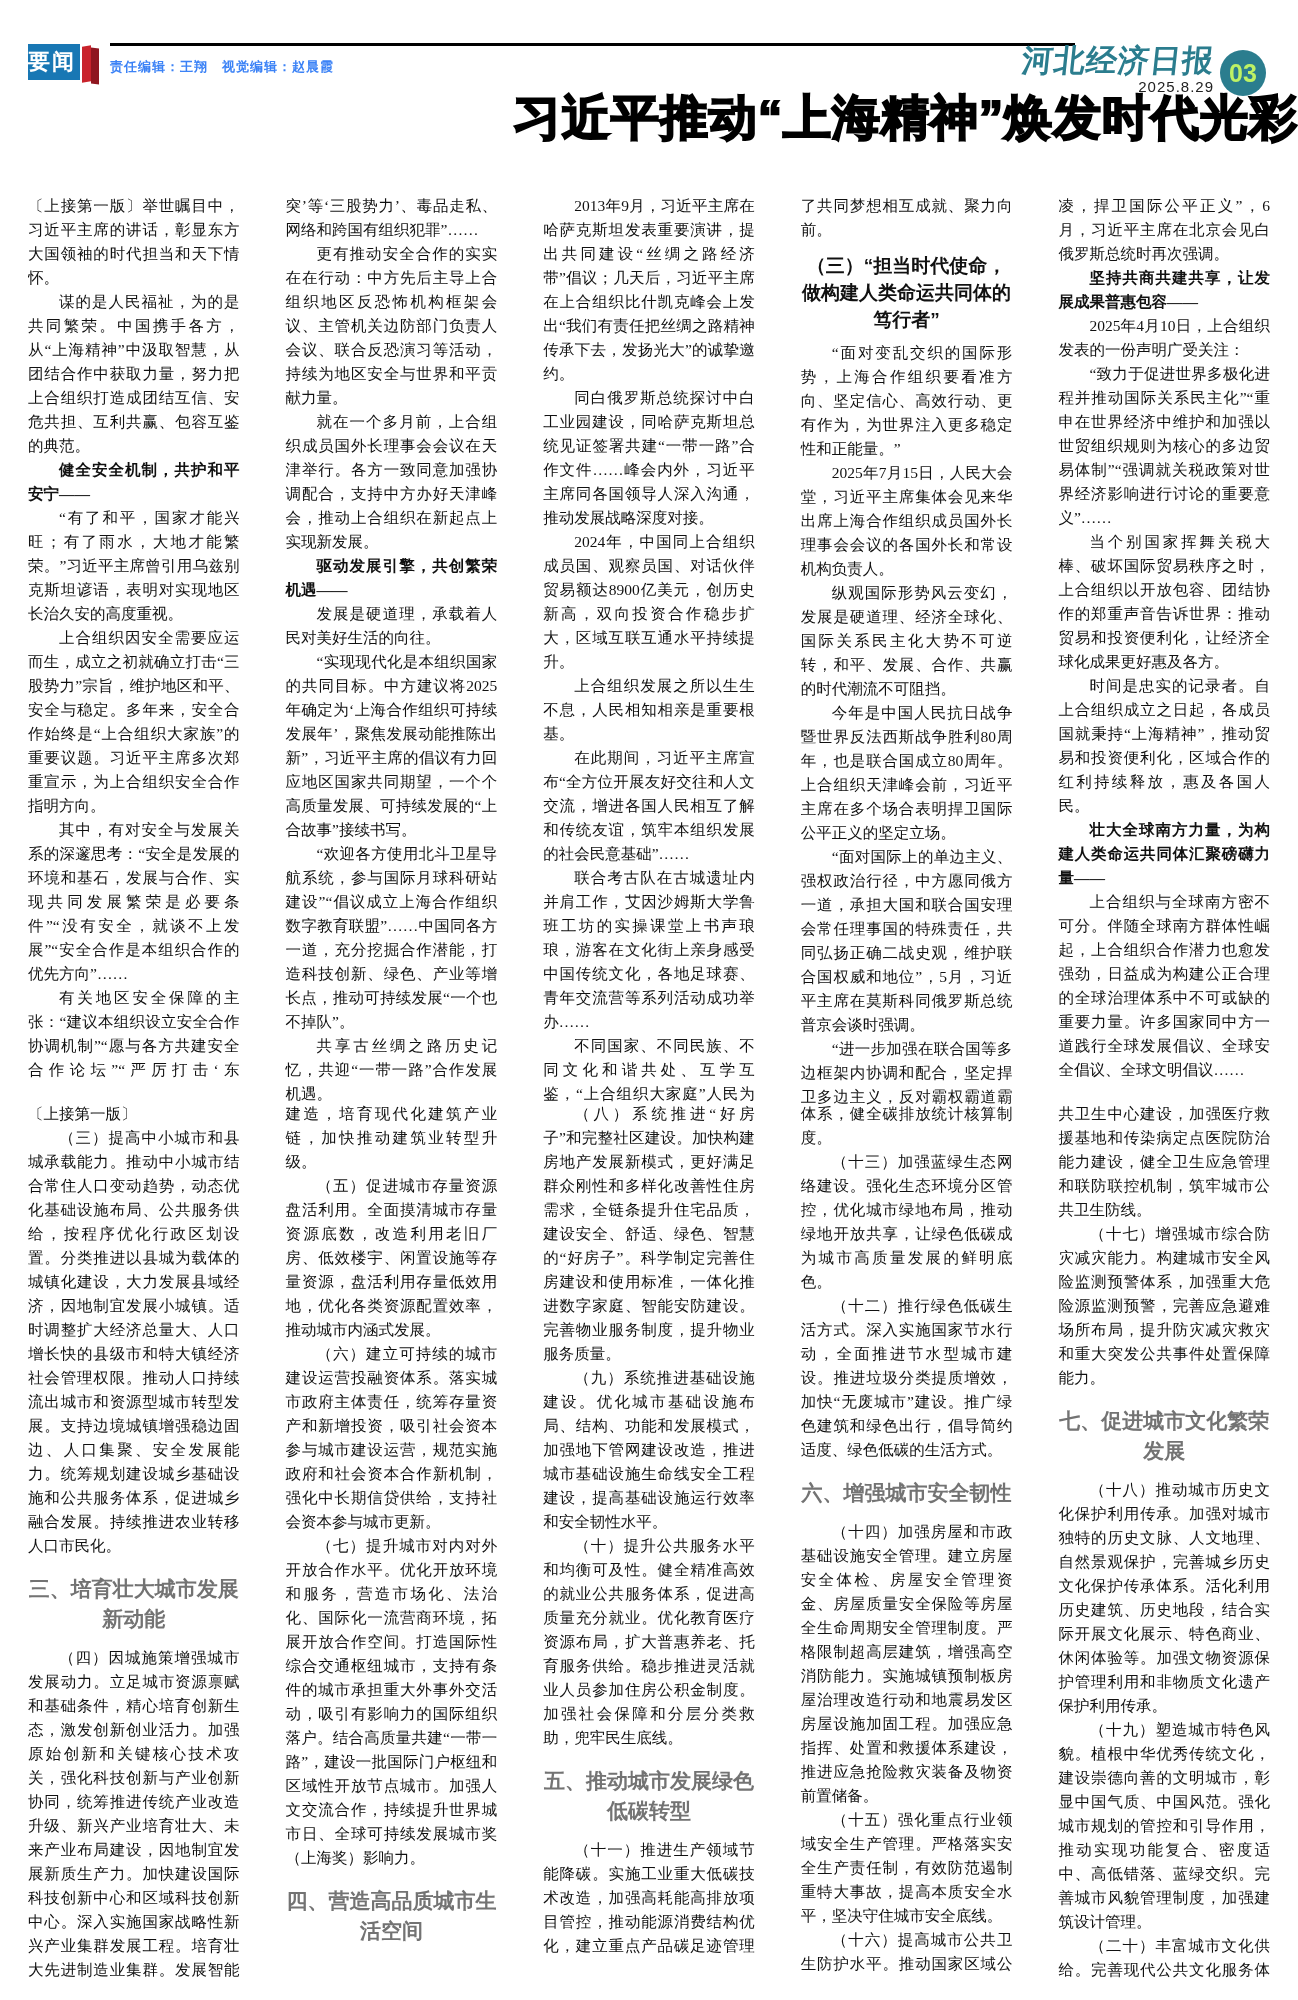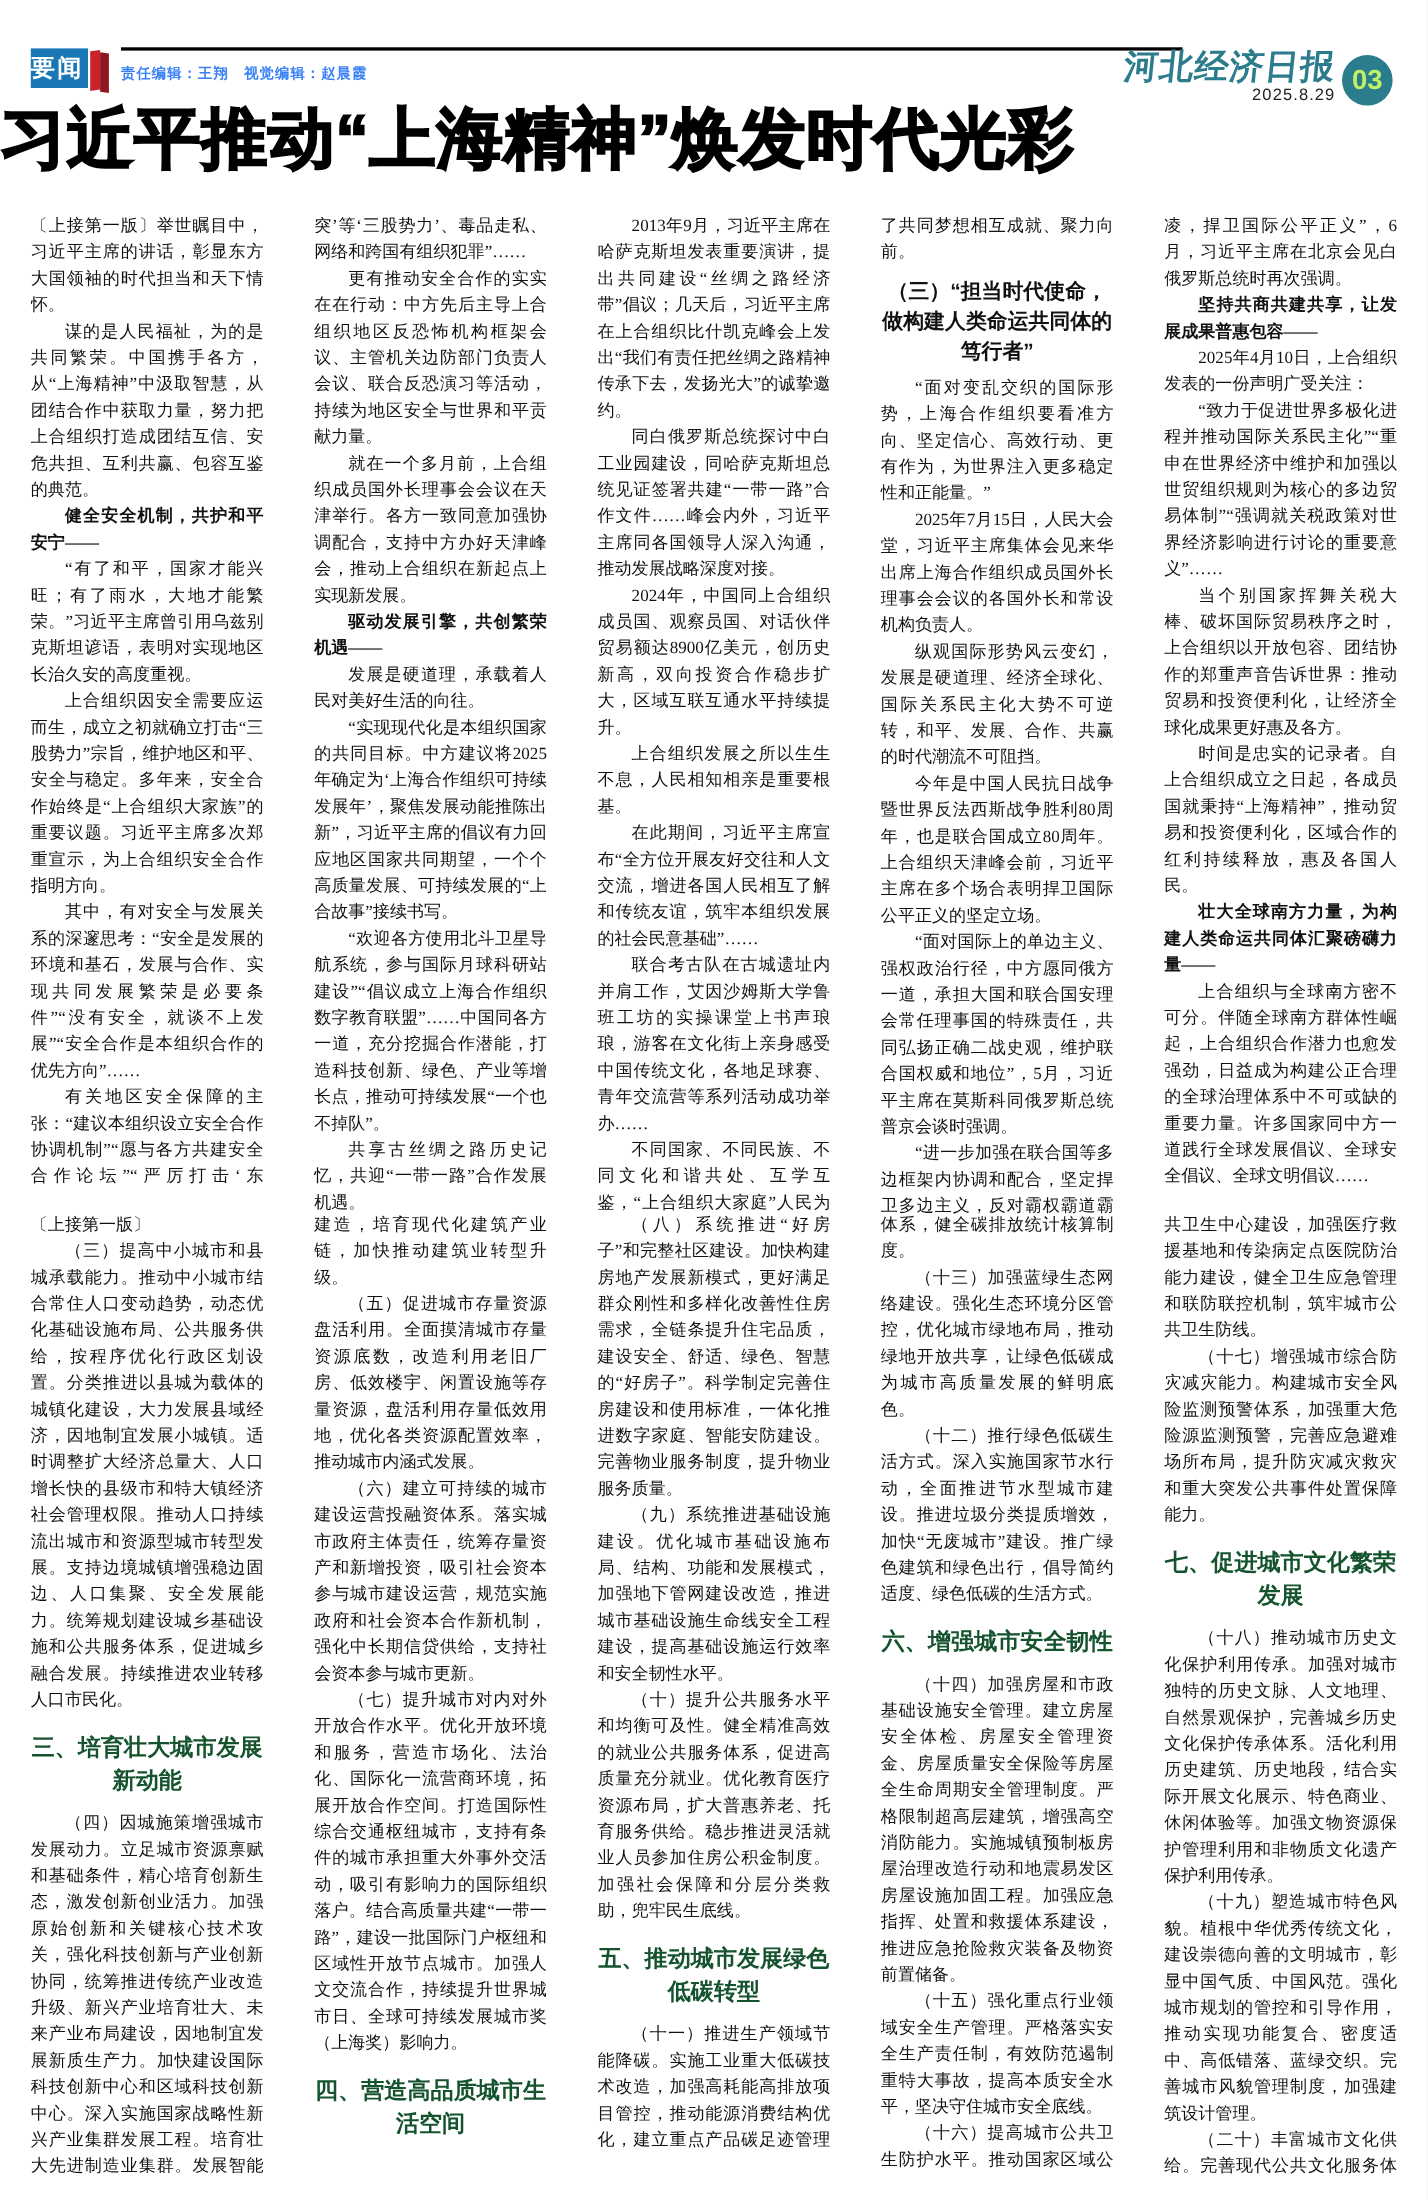--- a/index.html
+++ b/index.html
@@ -17,36 +17,36 @@
            font-size:13px;font-weight:bold;color:#3b82f6;letter-spacing:1px;}
   .masthead{position:absolute;right:84px;top:44px;width:220px;text-align:right;
             font-family:"Liberation Serif",serif;font-weight:bold;font-size:31px;color:#2b7d8e;
             transform:skewX(-6deg);letter-spacing:1px;line-height:34px;}
   .pagedate{position:absolute;right:84px;top:78px;font-family:"Liberation Sans",sans-serif;
             font-size:15px;color:#222;letter-spacing:1px;}
   .pagenum{position:absolute;right:32px;top:50px;width:46px;height:46px;border-radius:50%;
            background:#2b7d8e;color:#bef264;font-family:"Liberation Sans",sans-serif;font-size:25px;
            font-weight:bold;display:flex;align-items:center;justify-content:center;}
   
-  .headline{position:absolute;left:0;top:86px;width:100%;text-align:left;
-            font-family:"Liberation Sans",sans-serif;font-weight:900;font-size:60px;
+  .headline{position:absolute;left:0;top:86px;width:100%;text-align:right;
+            font-family:"Liberation Sans",sans-serif;font-weight:900;font-size:48px;
             letter-spacing:1px;color:#000;-webkit-text-stroke:2px #000;}
   
   .cols{position:absolute;left:28px;width:1242px;column-count:5;column-gap:46px;
         column-fill:auto;overflow:hidden;text-align:justify;}
   #topArticle{top:170px;height:918px;font-size:15.5px;line-height:24px;margin-top:24px;}
   #bottomArticle{top:1102px;height:893px;font-size:15.5px;line-height:24px;}
   .cols p{margin:0;padding:0;}
   .art-p{text-indent:2em;}
   .art-pn{text-indent:0;}
   .art-lead{text-indent:2em;font-weight:bold;}
   .art-subhead{font-family:"Liberation Sans",sans-serif;font-weight:bold;text-align:center;
                font-size:19px;line-height:27px;margin:10px 0 8px 0 !important;text-indent:0;}
   .art-section{font-family:"Liberation Sans",sans-serif;font-weight:bold;text-align:center;
-               font-size:21px;line-height:30px;margin:16px 0 12px 0 !important;text-indent:0;color:#14532d;}
+               font-size:21px;line-height:30px;margin:16px 0 12px 0 !important;text-indent:0;color:#737373;}
 </style>
 </head>
 <body>
 
 <div class="page">
 
   <div class="hdr-rule"></div>
   <div class="badge">
     <span>要闻</span>
   </div>

